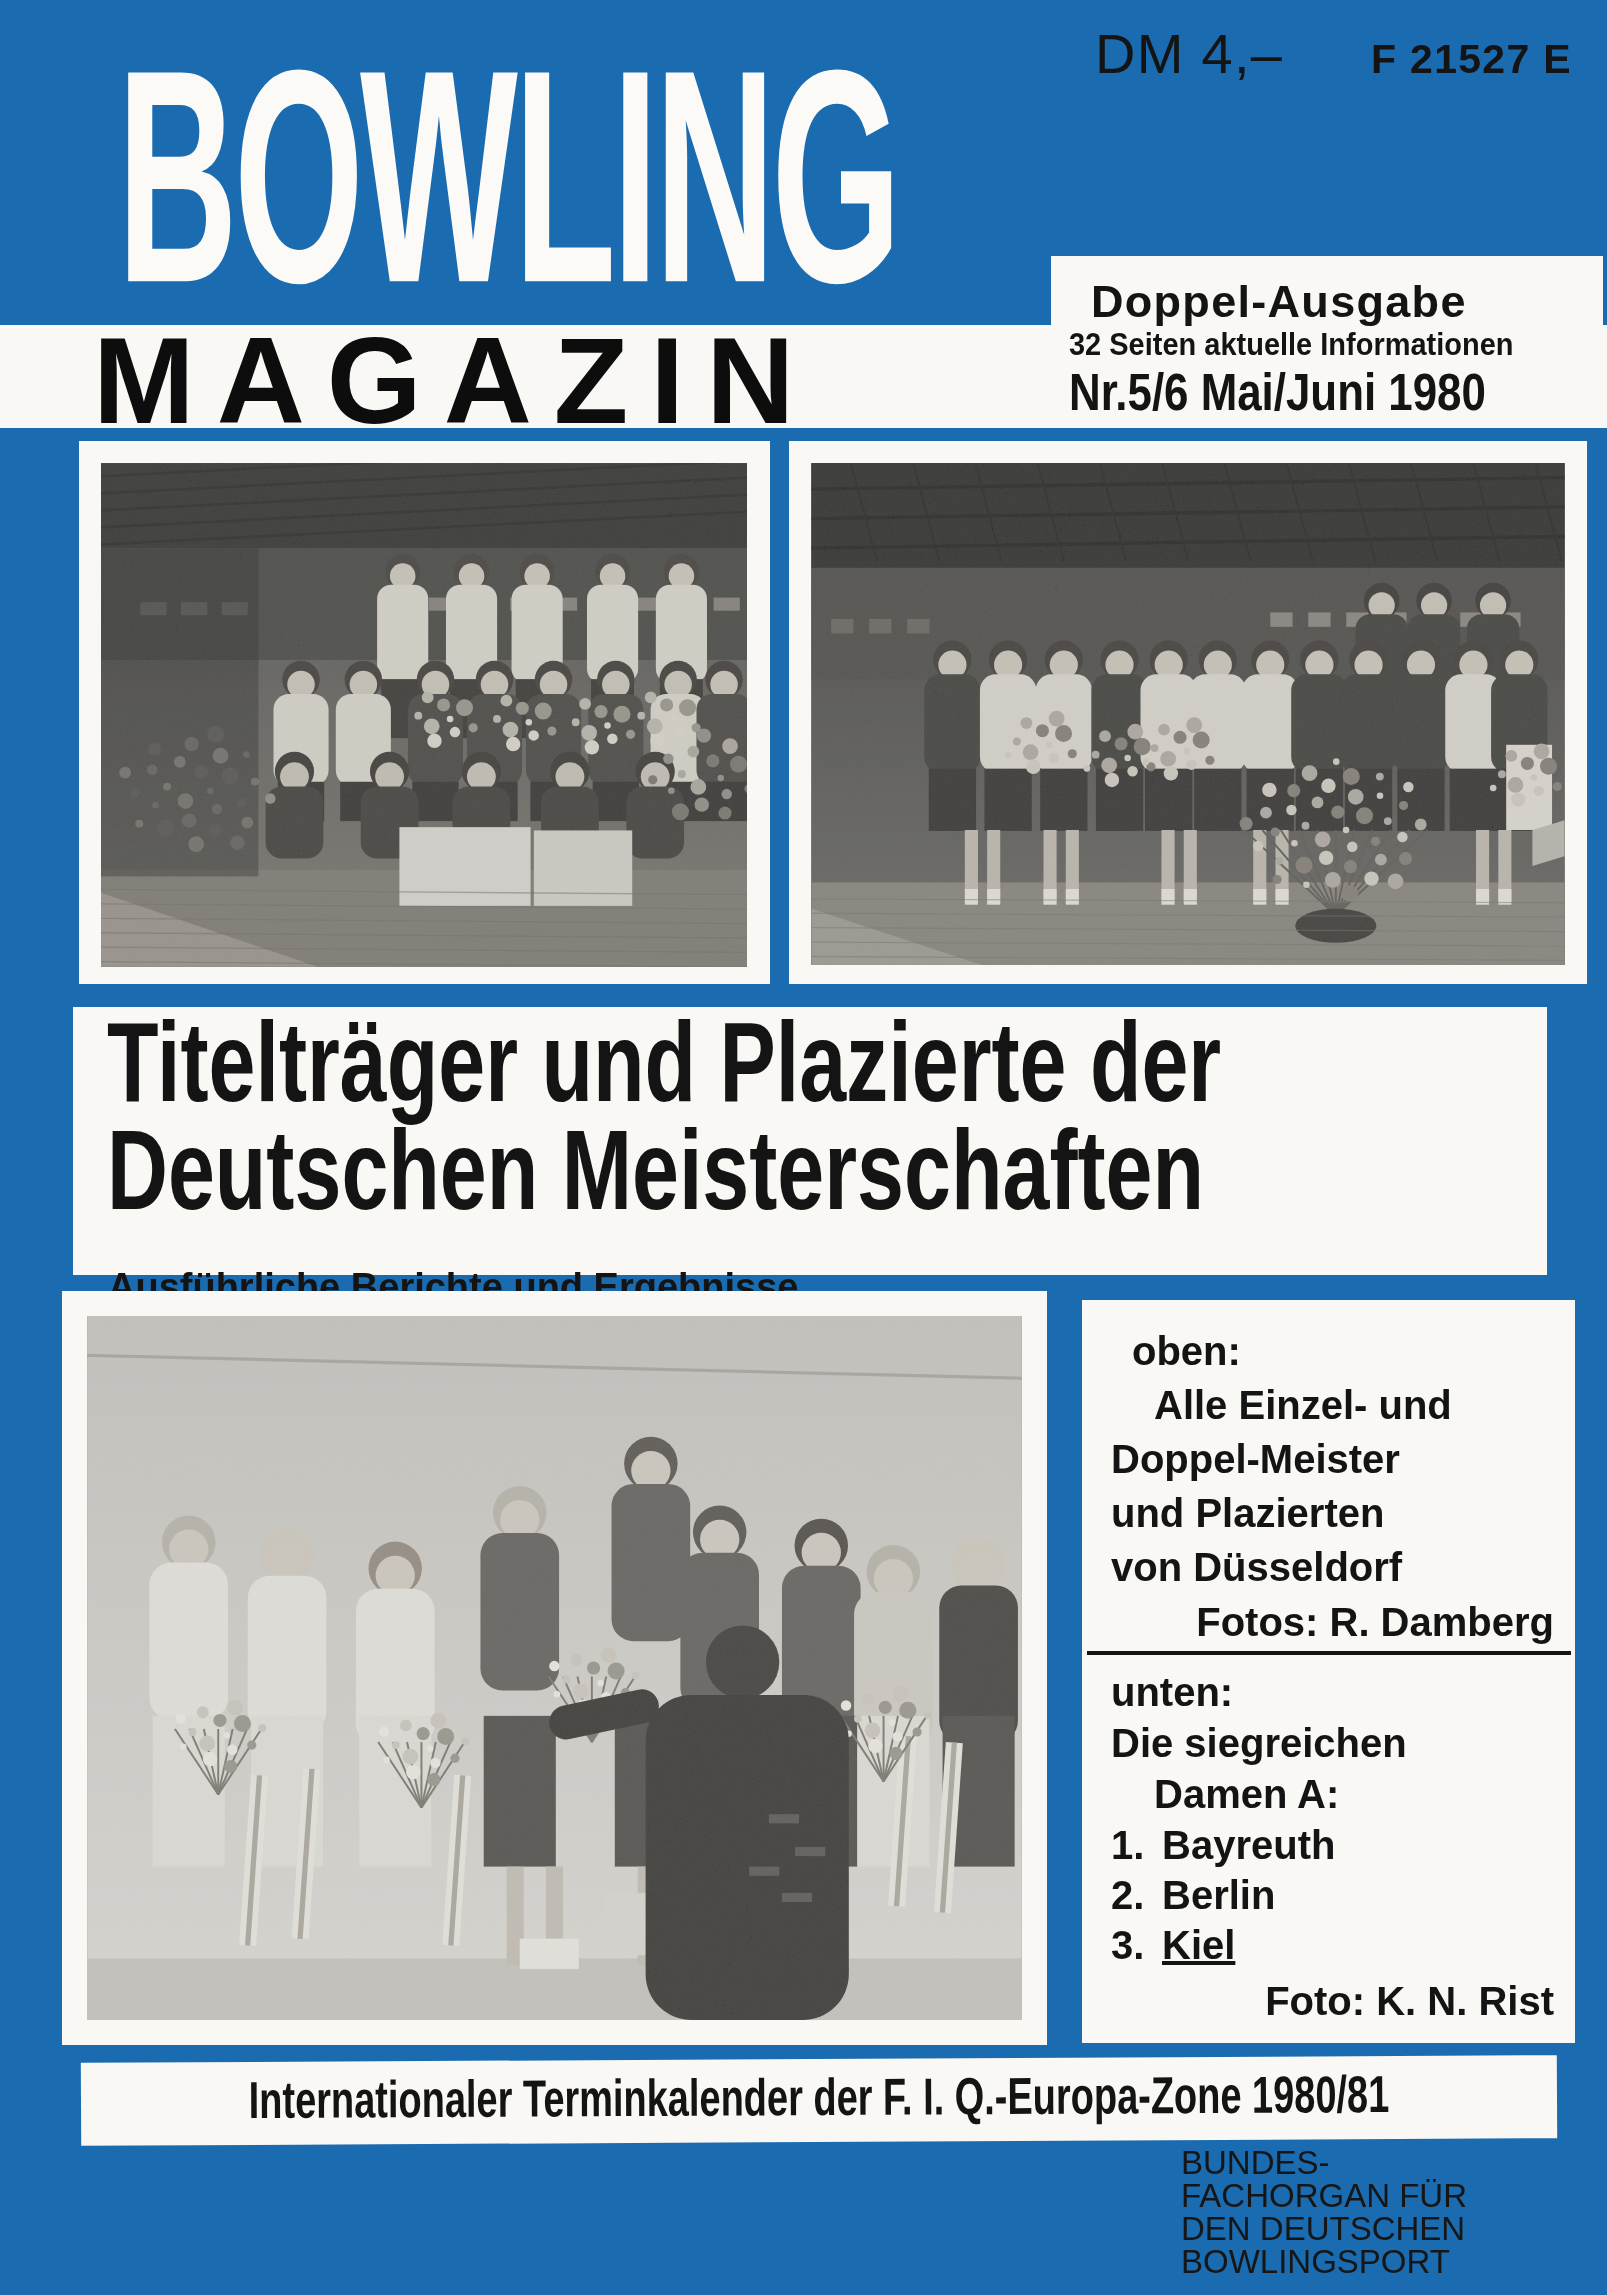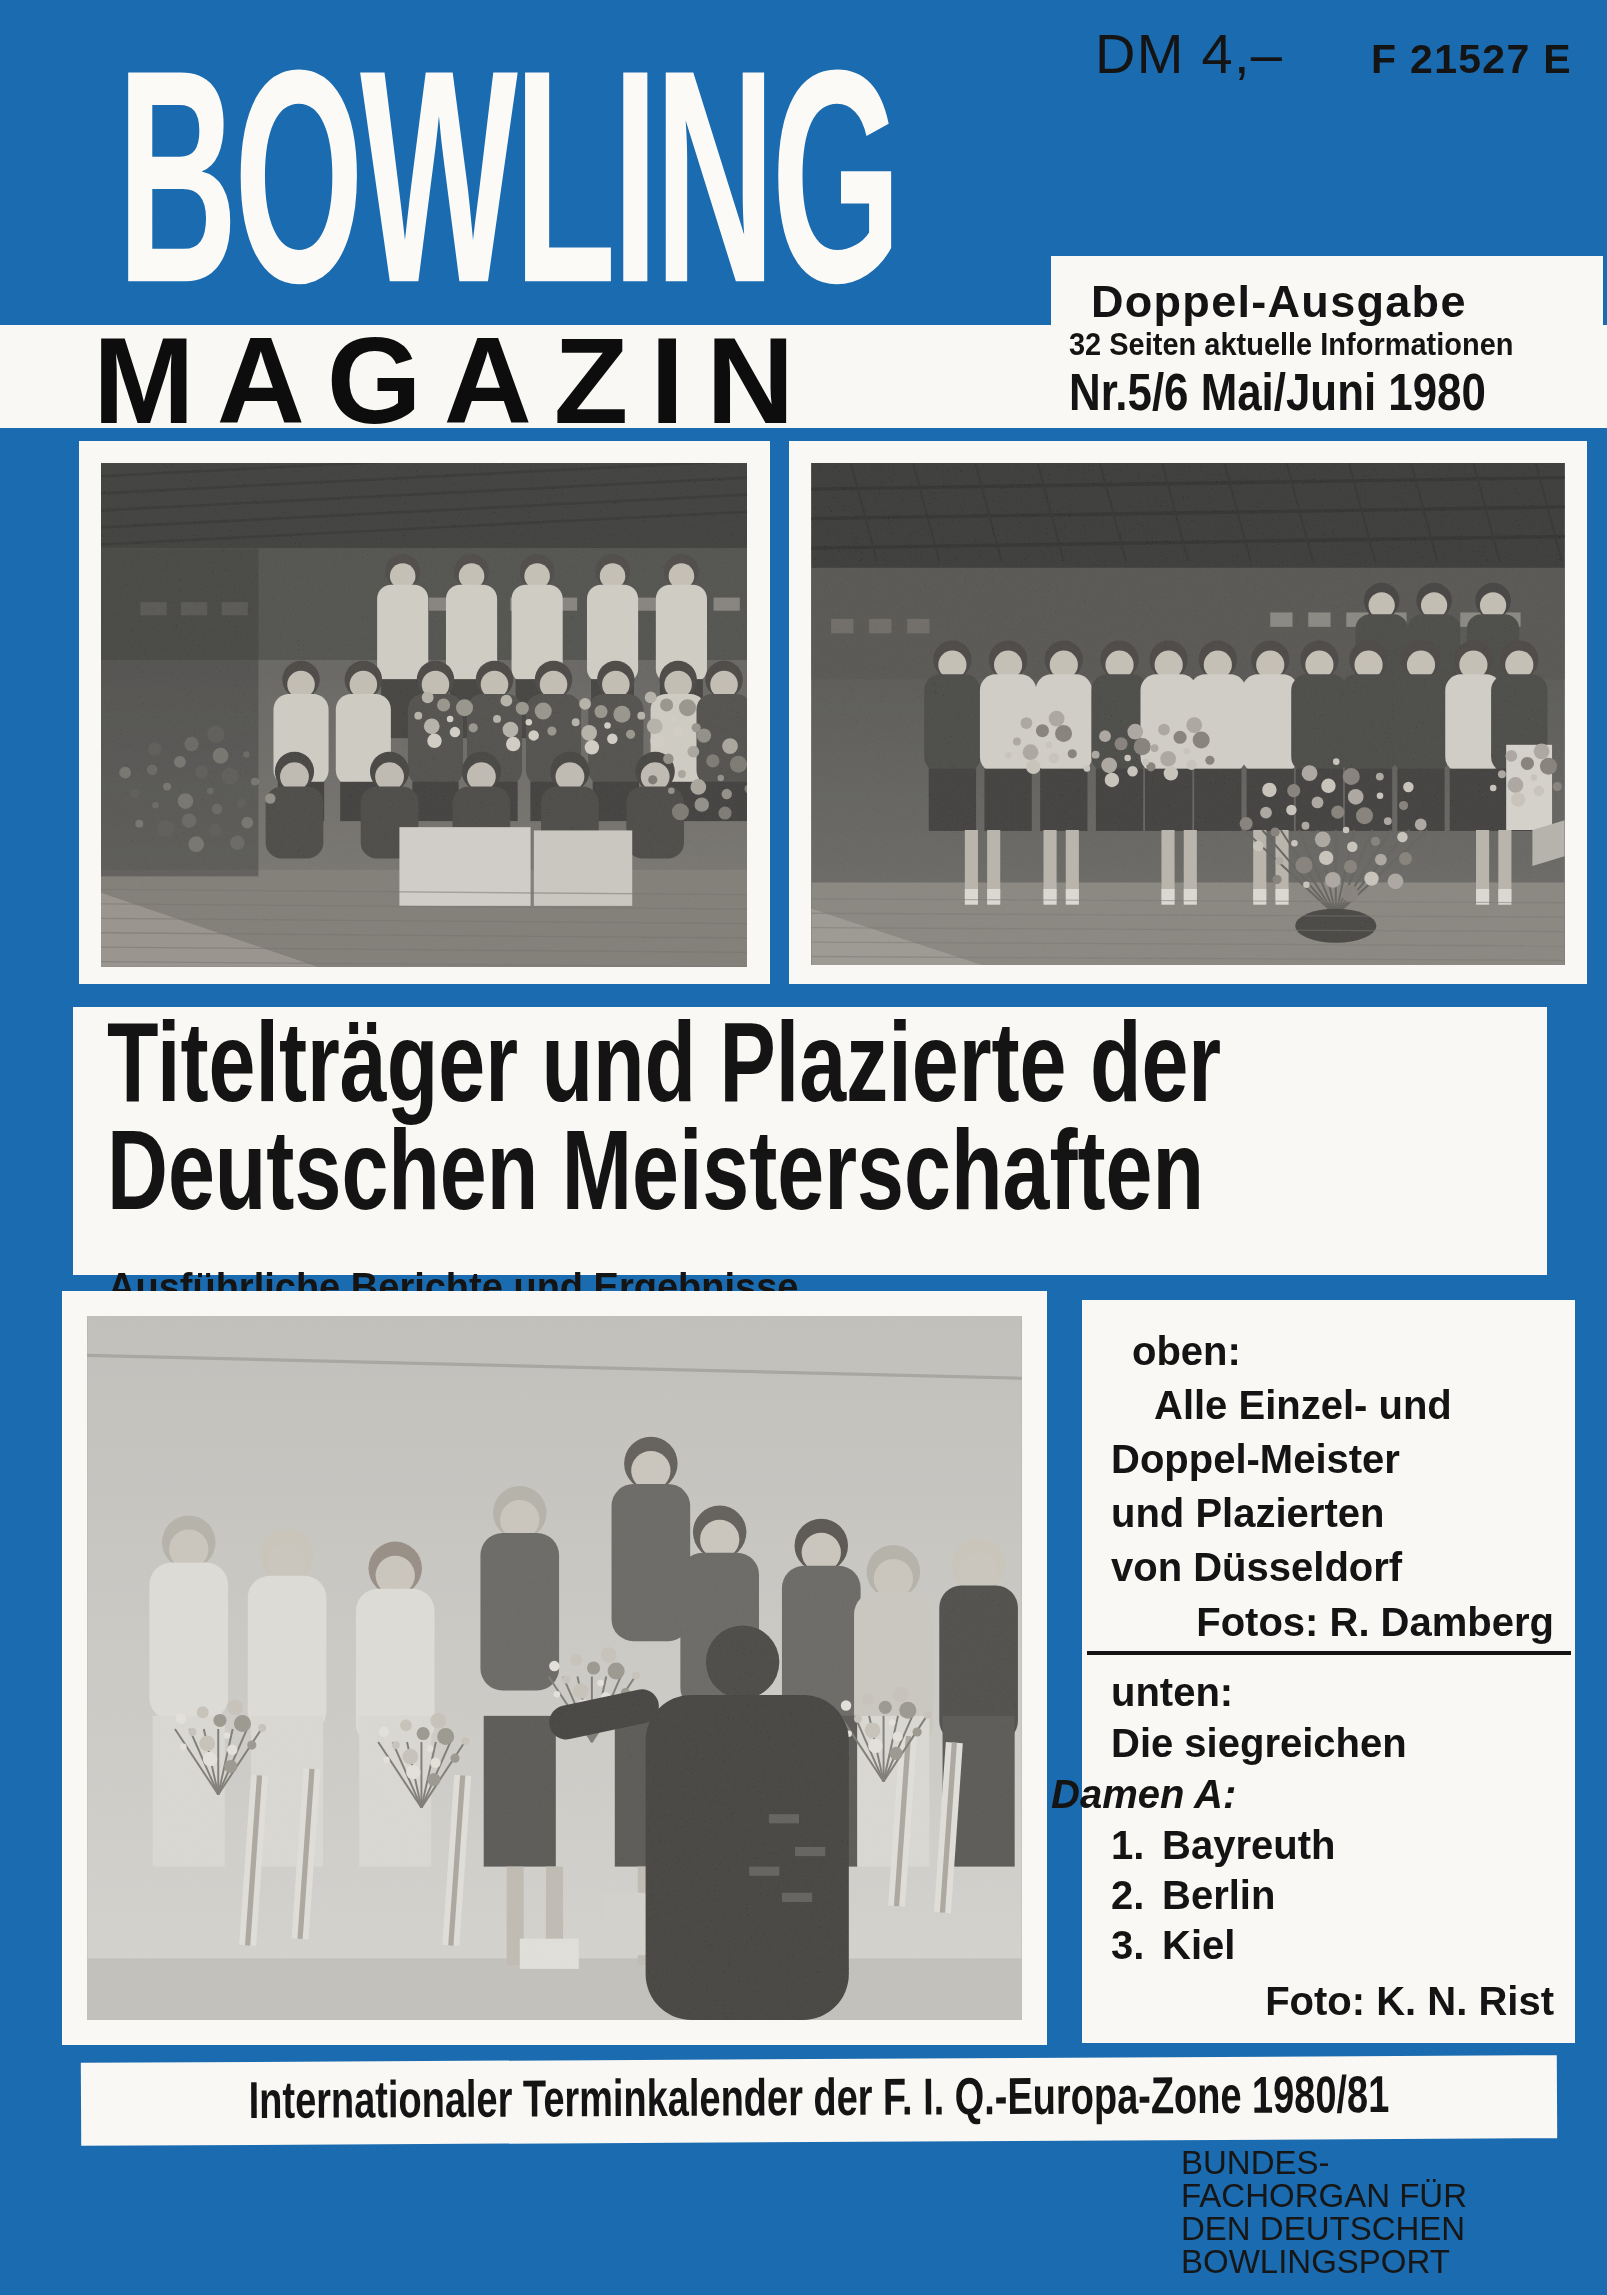--- a/index.html
+++ b/index.html
@@ -673,29 +673,29 @@
   <div class="t b" style="left:1154px;top:1385px;font-size:40px;">Alle Einzel- und</div>
   <div class="t b" style="left:1111px;top:1439px;font-size:40px;">Doppel-Meister</div>
   <div class="t b" style="left:1111px;top:1493px;font-size:40px;">und Plazierten</div>
   <div class="t b" style="left:1111px;top:1547px;font-size:40px;">von Düsseldorf</div>
   <div class="t b right-al" style="right:54px;top:1602px;font-size:40px;">Fotos: R. Damberg</div>
 
   <div class="rule" style="left:1087px;top:1651px;width:484px;height:3.9px;"></div>
 
   <div class="t b" style="left:1111px;top:1672px;font-size:40px;">unten:</div>
   <div class="t b" style="left:1111px;top:1723px;font-size:40px;">Die siegreichen</div>
-  <div class="t b" style="left:1051px;top:1774px;font-size:40px;font-style:italic;">Damen A:</div>
+  <div class="t b" style="left:1154px;top:1774px;font-size:40px;">Damen A:</div>
 
   <div class="t b" style="left:1111px;top:1825px;font-size:40px;">
     <span style="display:inline-block;width:51px;">1.</span><span>Bayreuth</span>
   </div>
   <div class="t b" style="left:1111px;top:1875px;font-size:40px;">
     <span style="display:inline-block;width:51px;">2.</span><span>Berlin</span>
   </div>
-  <div class="t b" style="left:1111px;top:1925px;font-size:40px;">
+  <div class="t b" style="left:1111px;top:1925px;font-size:40px;text-decoration:underline;">
     <span style="display:inline-block;width:51px;">3.</span><span>Kiel</span>
   </div>
 
   <div class="t b right-al" style="right:54px;top:1981px;font-size:40px;">Foto: K. N. Rist</div>
 
   <div class="panel" style="left:81px;top:2059px;width:1476px;height:83px;transform:rotate(-0.3deg);">
     <div class="t b" style="left:50%;top:11.8px;font-size:52px;transform:translateX(-50%) scaleX(0.73);transform-origin:center top;">Internationaler Terminkalender der F. I. Q.-Europa-Zone 1980/81</div>
   </div>
 
   <div class="t" style="left:1181px;top:2146px;font-size:33px;line-height:33px;color:#161616;">

